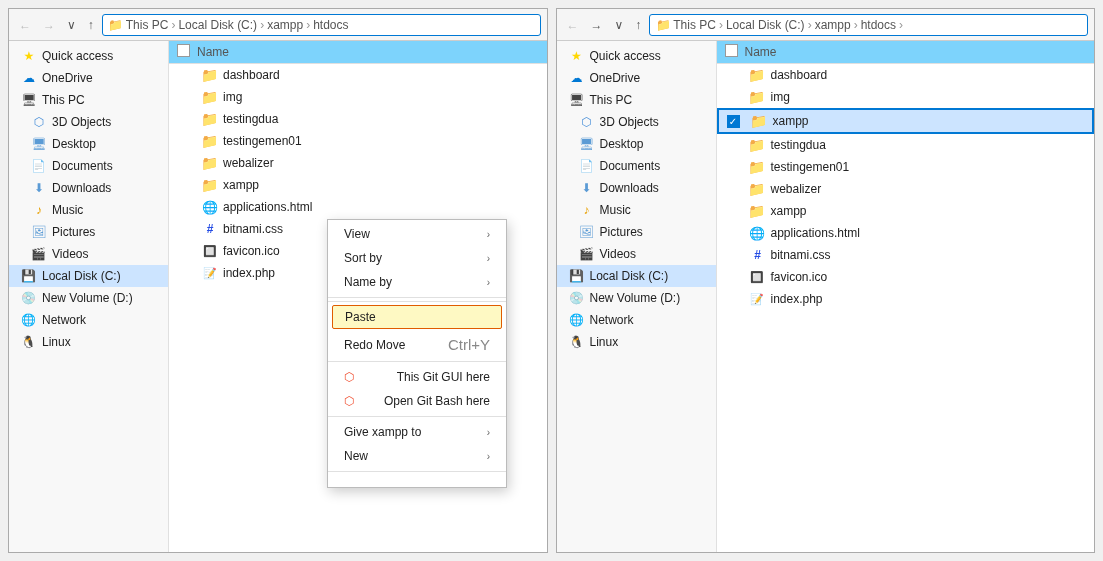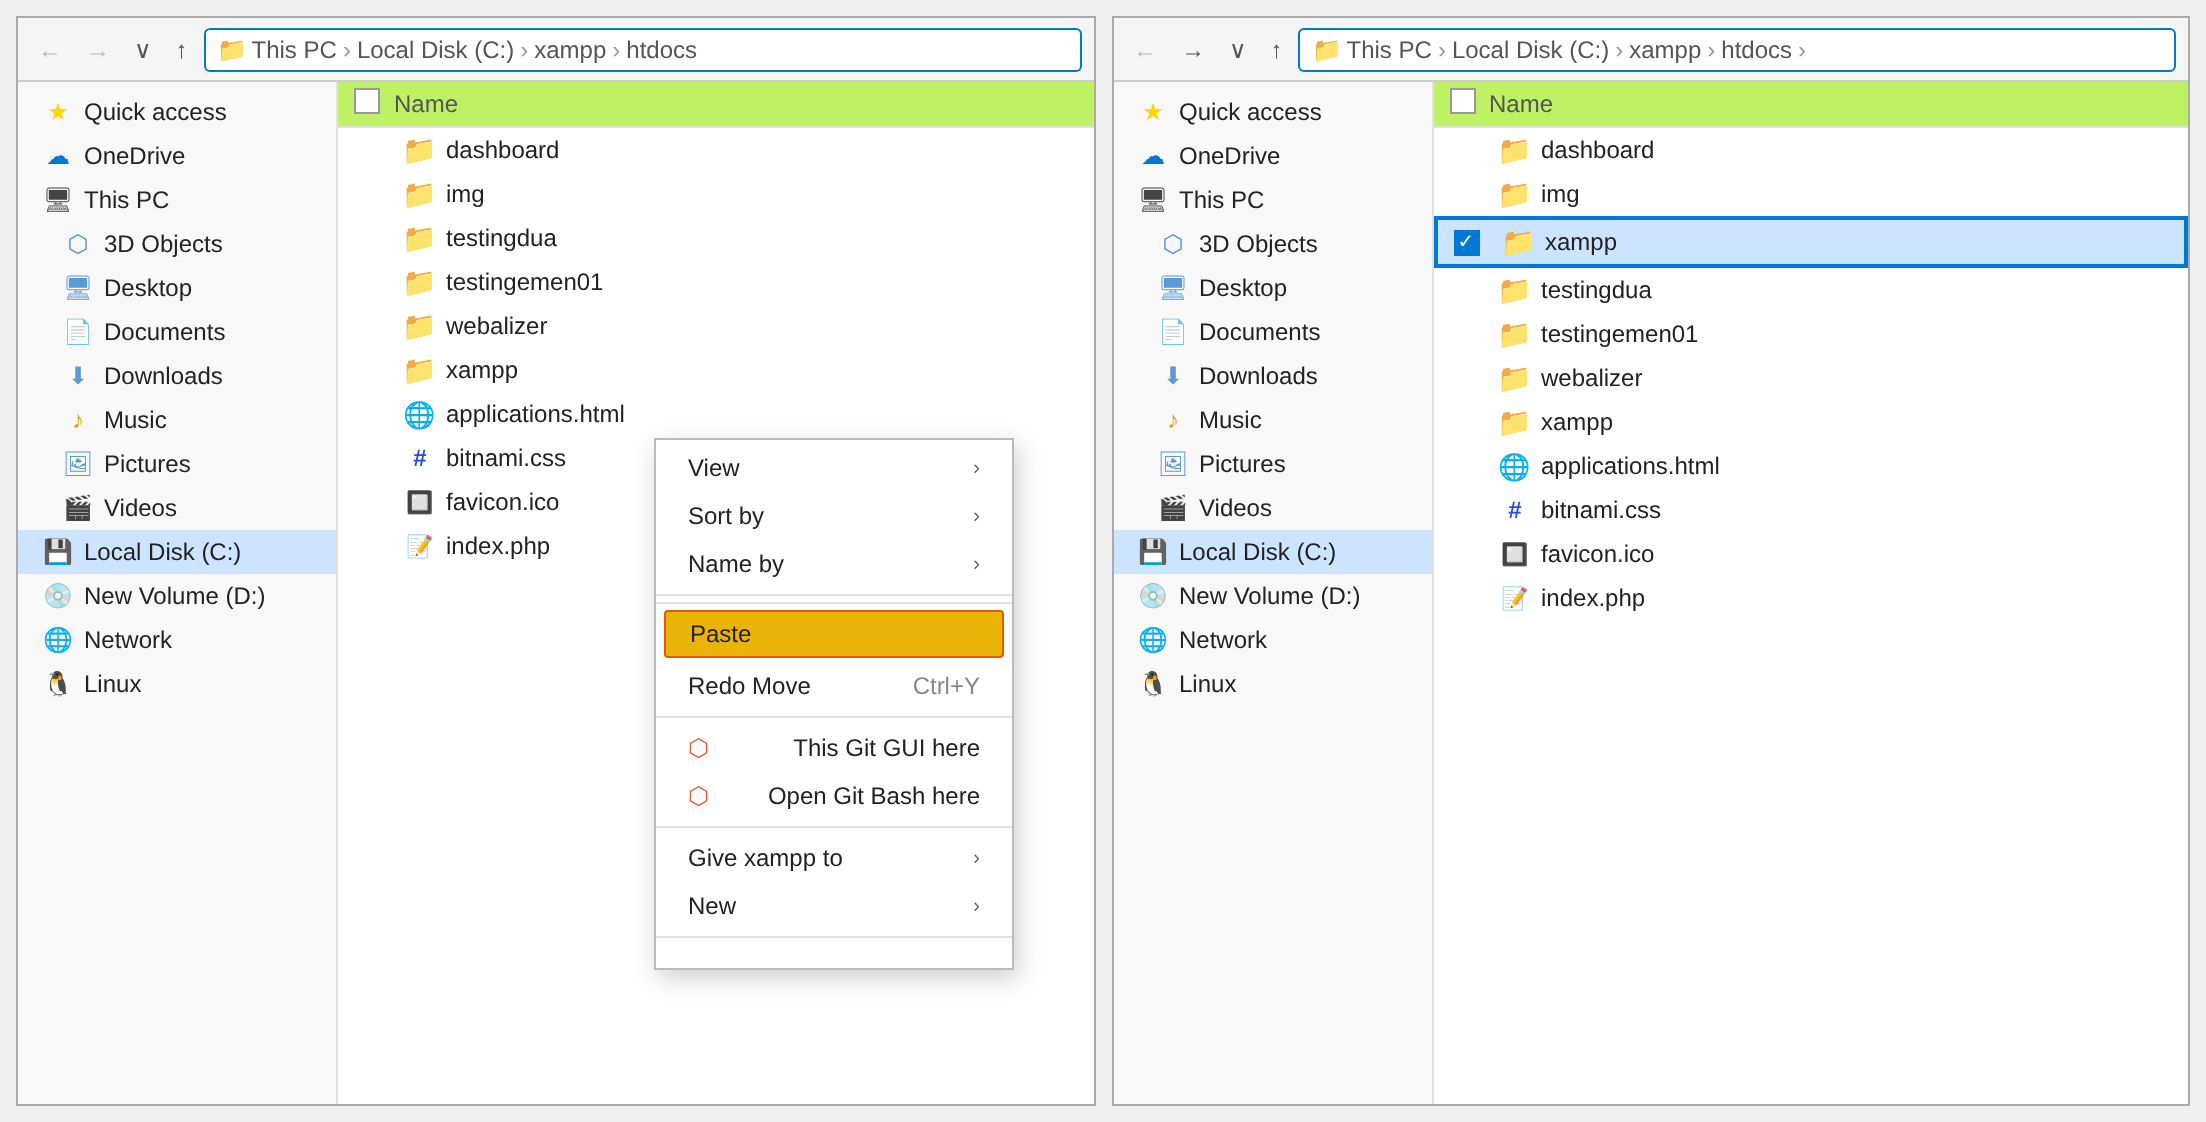--- a/index.html
+++ b/index.html
@@ -98,21 +98,21 @@
       overflow-y: auto;
       position: relative;
     }
     .file-list-header {
       display: flex;
       align-items: center;
       border-bottom: 1px solid #e0e0e0;
       padding: 3px 8px;
       font-size: 12px;
       color: #555;
-      background: #bef264;
+      background: #7dd3fc;
       position: sticky;
       top: 0;
       z-index: 2;
     }
     .file-list-header .col-check { width: 20px; }
     .file-list-header .col-name { flex: 1; }
 
     .file-item {
       display: flex;
       align-items: center;
@@ -141,28 +141,28 @@
       cursor: pointer;
       display: flex;
       align-items: center;
       justify-content: space-between;
       color: #222;
       gap: 4px;
     }
     .cm-item .arrow { color: #666; font-size: 10px; }
     .cm-separator { border-top: 1px solid #e0e0e0; margin: 3px 0; }
     .cm-item.paste-item {
-      background: #eab308;
+      background: #fef9c3;
       border: 1px solid #e05c00;
       margin: 2px 4px;
       padding: 4px 12px;
       border-radius: 2px;
       font-weight: 500;
     }
-    .cm-item .shortcut-key { color: #888; font-size: 12px; margin-left: 37px; }
+    .cm-item .shortcut-key { color: #888; font-size: 15px; margin-left: 37px; }
     .cm-item.git-item { display: flex; align-items: center; gap: 6px; }
 
     
     .folder-icon { color: #ffa500; font-size: 14px; }
     .css-icon { color: #264de4; font-size: 12px; font-weight: bold; }
     .ico-icon { color: #cc4444; font-size: 11px; }
     .php-icon { color: #7b7fb5; font-size: 11px; }
 
     
     .chk {

